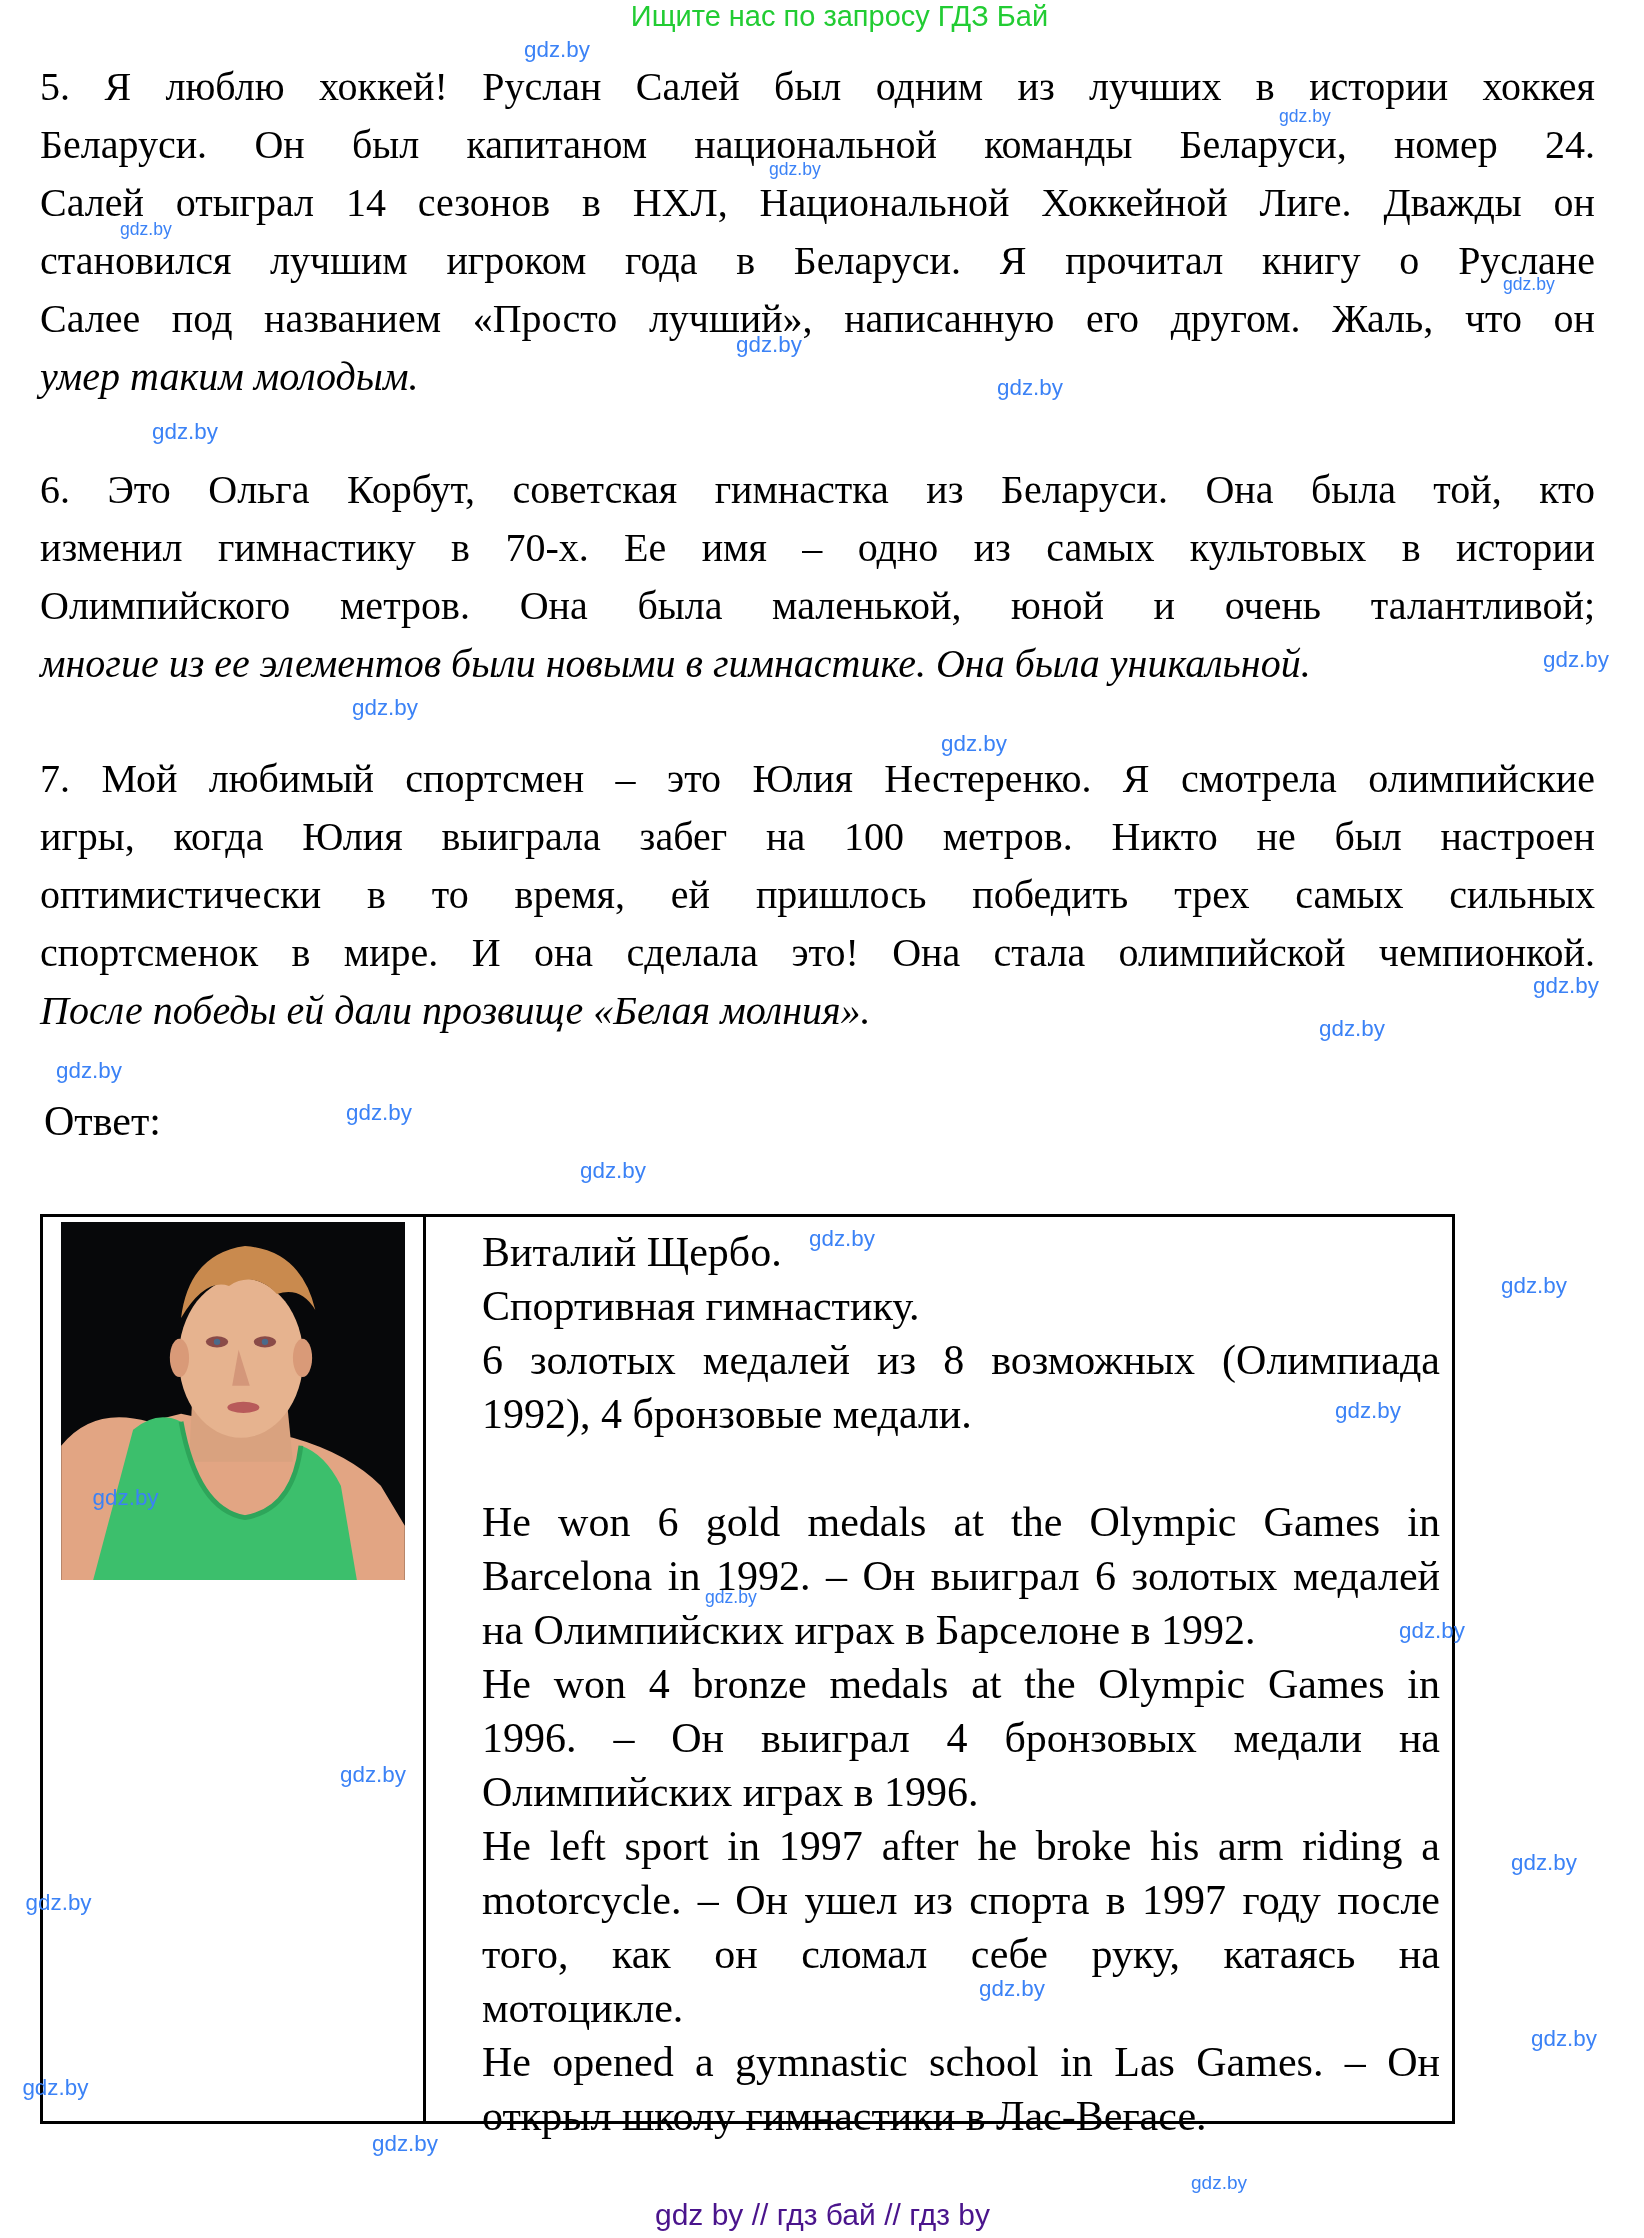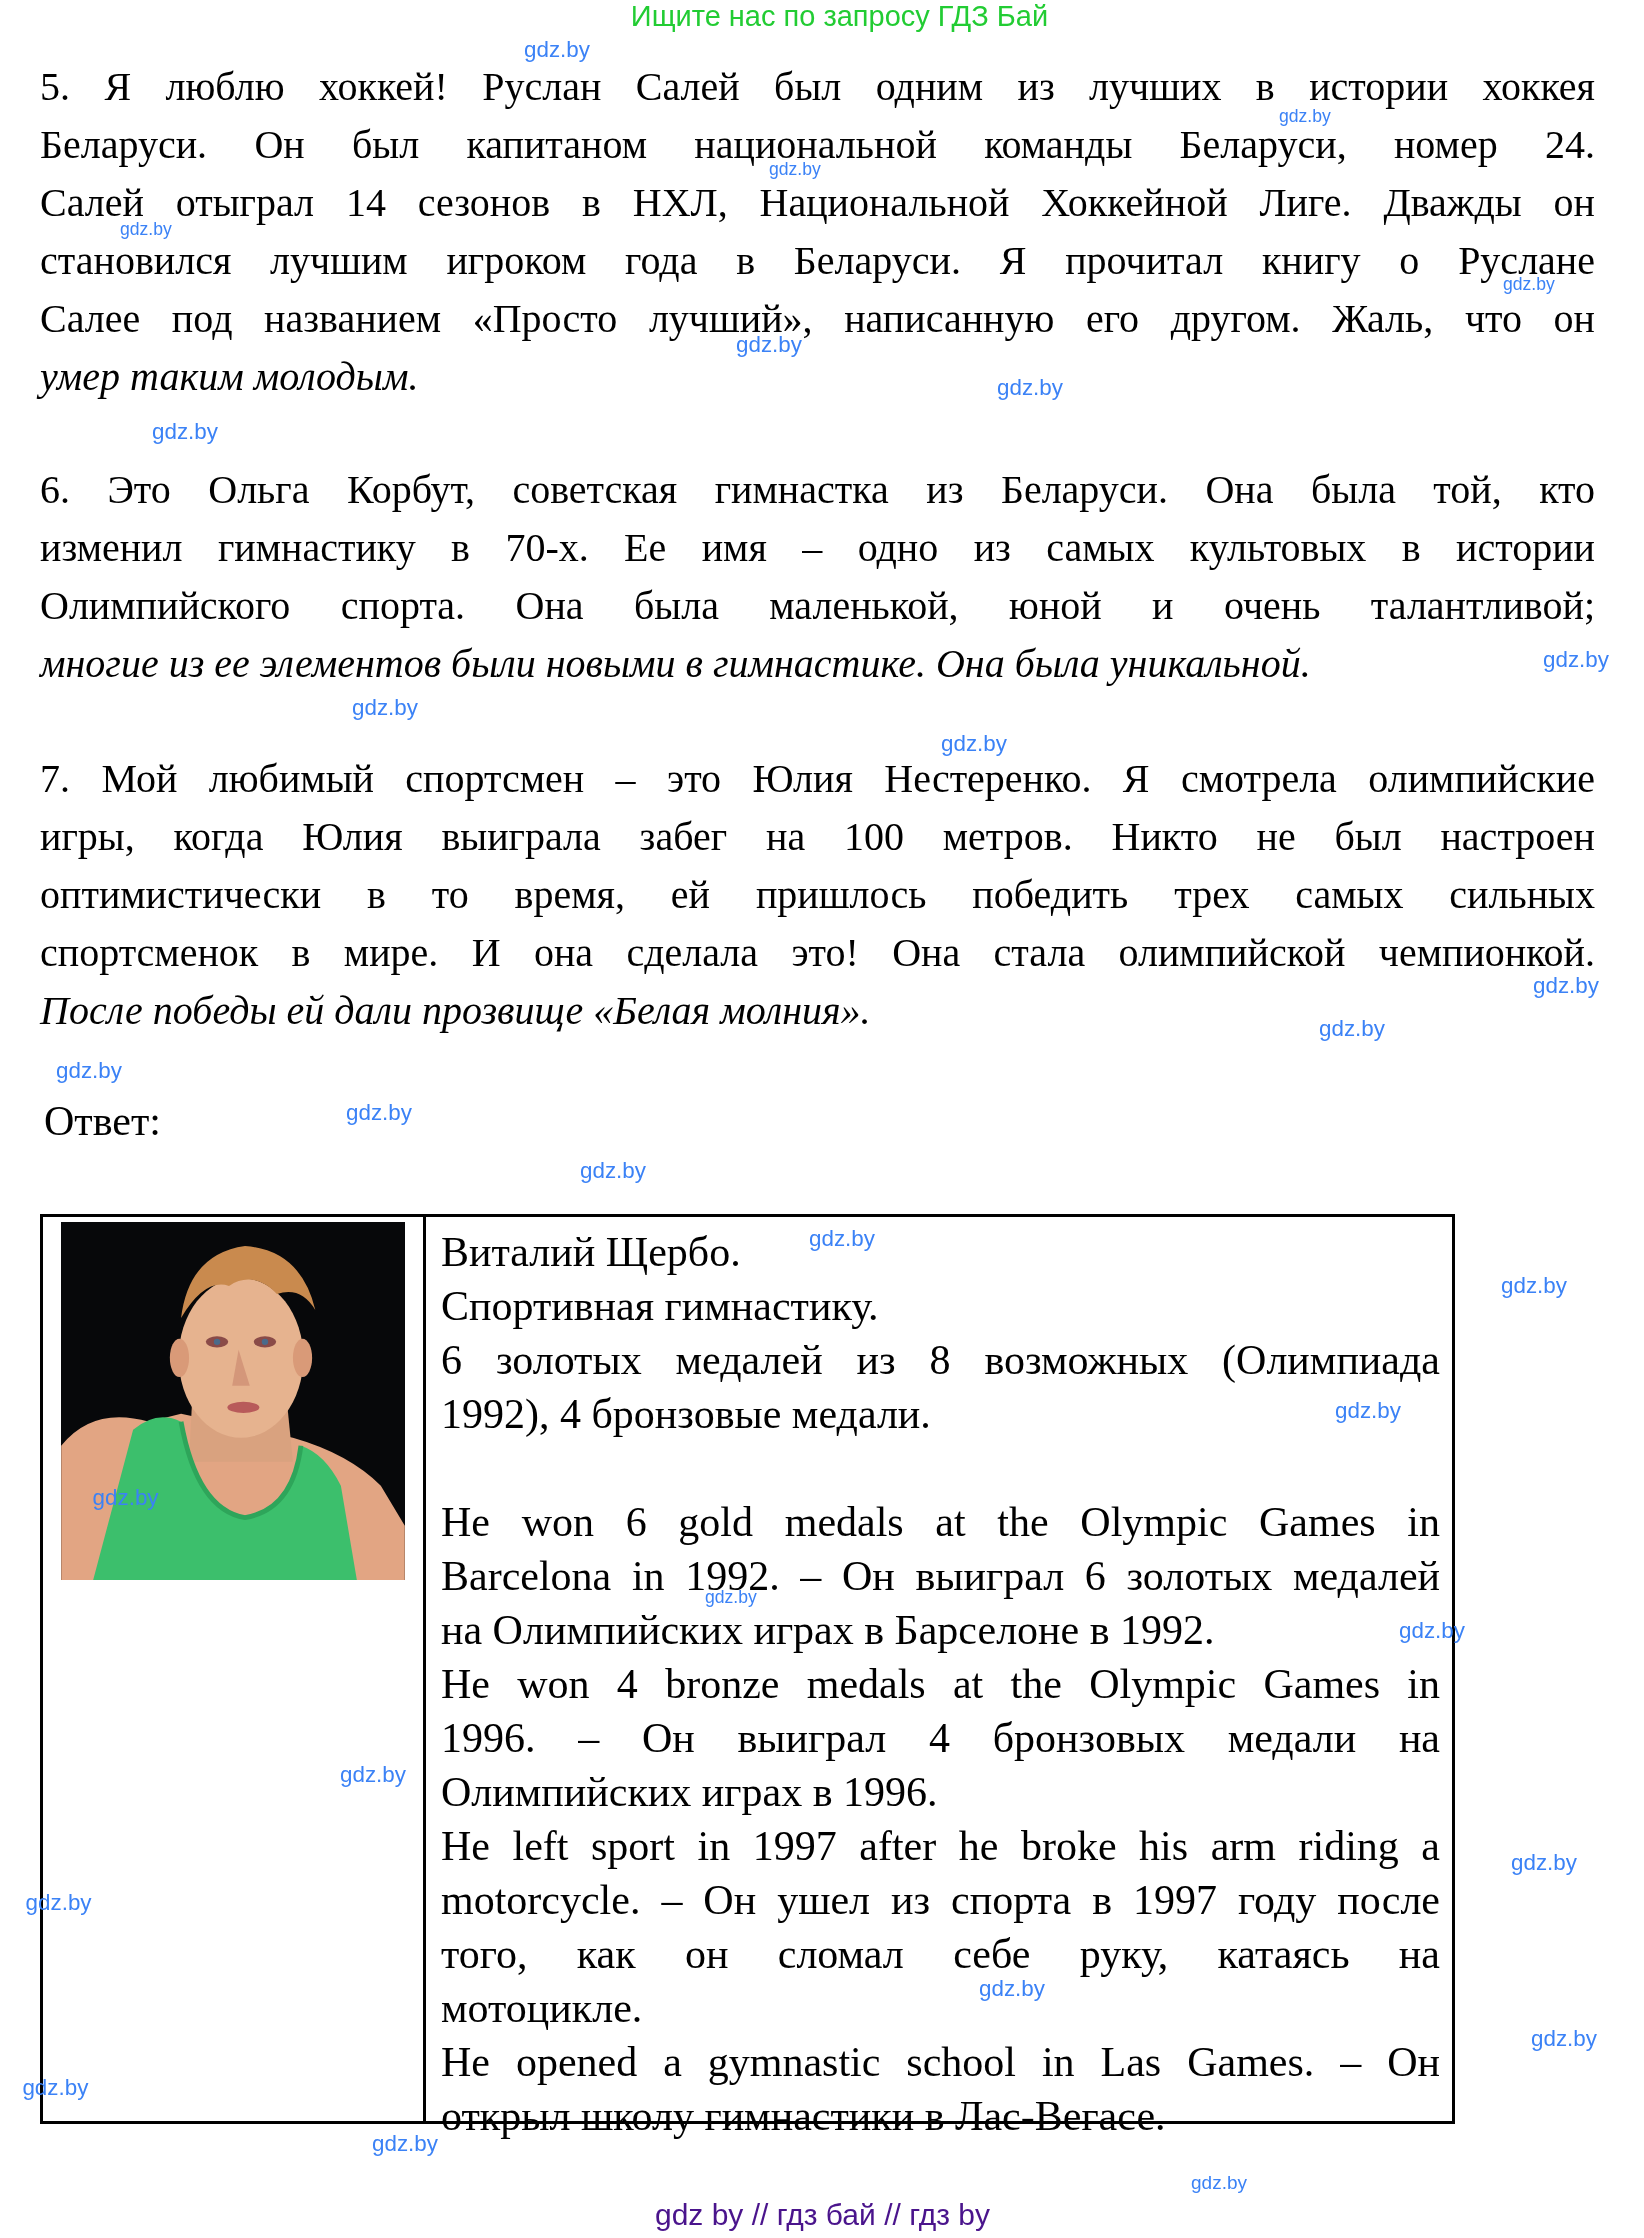--- a/index.html
+++ b/index.html
@@ -9,21 +9,21 @@
   #top-banner { position: absolute; top: 0; left: 17px; width: 1645px; text-align: center; font-size: 29px; line-height: 32px; color: #22cc33; }
   .para { position: absolute; left: 40px; width: 1555px; font-size: 40px; line-height: 58px; text-align: justify; text-align-last: left; }
   .para .line { display: block; text-align: justify; text-align-last: justify; white-space: nowrap; }
   .para .line.last { text-align-last: left; font-style: italic; }
   .wm { position: absolute; font-size: 22.4px; color: #3b82f6; line-height: 24px; white-space: nowrap; }
   #answer-label { position: absolute; left: 44px; top: 1097px; font-size: 42px; line-height: 48px; }
   #answer-table { position: absolute; left: 40px; top: 1214px; width: 1415px; height: 910px; border: 3.2px solid #000; box-sizing: border-box; }
   #table-divider { position: absolute; left: 380px; top: 0; width: 3.2px; height: 100%; background: #000; }
   #photo { position: absolute; left: 17.6px; top: 4.8px; width: 344px; height: 358px; overflow: hidden; background: #07080a; }
   #answer-text { position: absolute; left: 398px; top: 8px; width: 999px; font-size: 42px; line-height: 54px; }
-  #answer-text .line { display: block; white-space: nowrap; text-align: justify; text-align-last: justify; }
+  #answer-text .line { display: block; white-space: nowrap; text-align: justify; text-align-last: justify; margin-left: 41px; }
   #answer-text .line.last { text-align-last: left; }
   #answer-text .gap { height: 54px; display: block; }
   #footer { position: absolute; top: 2197px; left: 0; width: 1645px; text-align: center; font-size: 30px; line-height: 35px; color: #4a148c; }
 </style>
 </head>
 <body>
 
 <div id="top-banner" class="sans">Ищите нас по запросу ГДЗ Бай</div>
 
 <div class="para serif" style="top:30px;margin-top:28px;">
@@ -31,21 +31,21 @@
   <span class="line">Беларуси. Он был капитаном национальной команды Беларуси, номер 24.</span>
   <span class="line">Салей отыграл 14 сезонов в НХЛ, Национальной Хоккейной Лиге. Дважды он</span>
   <span class="line">становился лучшим игроком года в Беларуси. Я прочитал книгу о Руслане</span>
   <span class="line">Салее под названием «Просто лучший», написанную его другом. Жаль, что он</span>
   <span class="line last">умер таким молодым.</span>
 </div>
 
 <div class="para serif" style="top:461px;">
   <span class="line">6. Это Ольга Корбут, советская гимнастка из Беларуси. Она была той, кто</span>
   <span class="line">изменил гимнастику в 70-х. Ее имя – одно из самых культовых в истории</span>
-  <span class="line">Олимпийского спорта. Она была маленькой, юной и очень талантливой;</span>
+  <span class="line">Олимпийского метров. Она была маленькой, юной и очень талантливой;</span>
   <span class="line last">многие из ее элементов были новыми в гимнастике. Она была уникальной.</span>
 </div>
 
 <div class="para serif" style="top:750px;">
   <span class="line">7. Мой любимый спортсмен – это Юлия Нестеренко. Я смотрела олимпийские</span>
   <span class="line">игры, когда Юлия выиграла забег на 100 метров. Никто не был настроен</span>
   <span class="line">оптимистически в то время, ей пришлось победить трех самых сильных</span>
   <span class="line">спортсменок в мире. И она сделала это! Она стала олимпийской чемпионкой.</span>
   <span class="line last">После победы ей дали прозвище «Белая молния».</span>
 </div>

